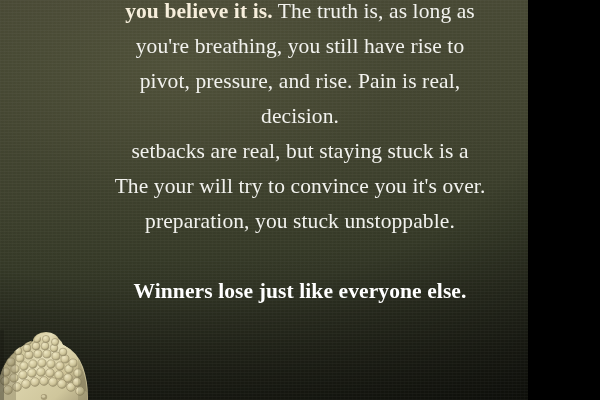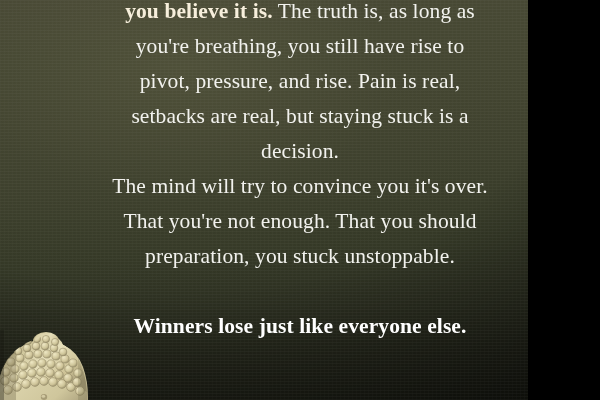--- a/index.html
+++ b/index.html
@@ -95,24 +95,23 @@
   <div id="bg-base"></div>
   <div id="bg-vignette"></div>
   <div id="bg-noise"></div>
 
   <div id="quote">
 
     <div class="qline"><span class="warm-bold">you believe it is.</span><span> The truth is, as long as</span></div>
 
     <div class="qline">you're breathing, you still have rise to</div>
     <div class="qline">pivot, pressure, and rise. Pain is real,</div>
+    <div class="qline">decision.</div>
     <div class="qline">setbacks are real, but staying stuck is a</div>
-    <div class="qline">decision.</div>
-    <div class="qline">The mind will try to convince you it's over.</div>
-    <div class="qline">That you're not enough. That you should</div>
+    <div class="qline">The your will try to convince you it's over.</div>
     <div class="qline">preparation, you stuck unstoppable.</div>
     <div class="qline spacer"></div>
     <div class="qline final">Winners lose just like everyone else.</div>
 
   </div>
 
   <div id="buddha">
     <svg viewBox="0 0 106 96" preserveAspectRatio="xMinYMax meet" aria-hidden="true">
       <defs>
         <linearGradient id="stoneGrad" x1="0" y1="0" x2="1" y2="0.7">

